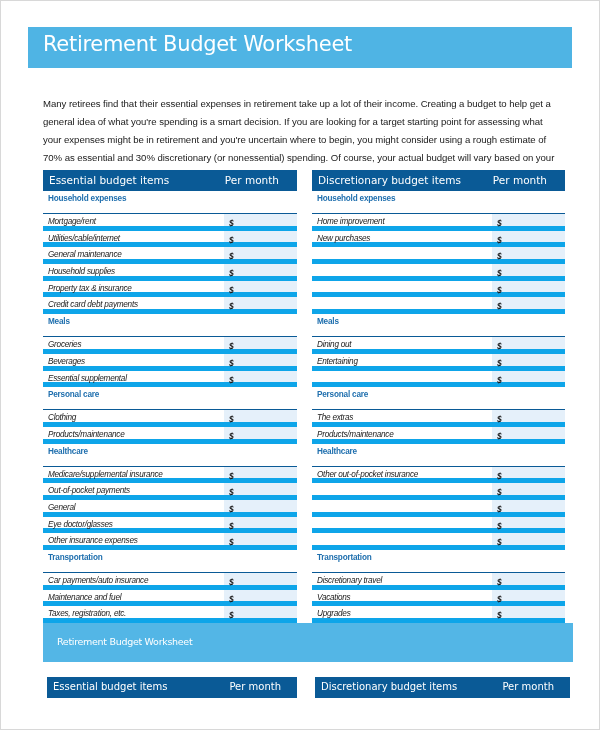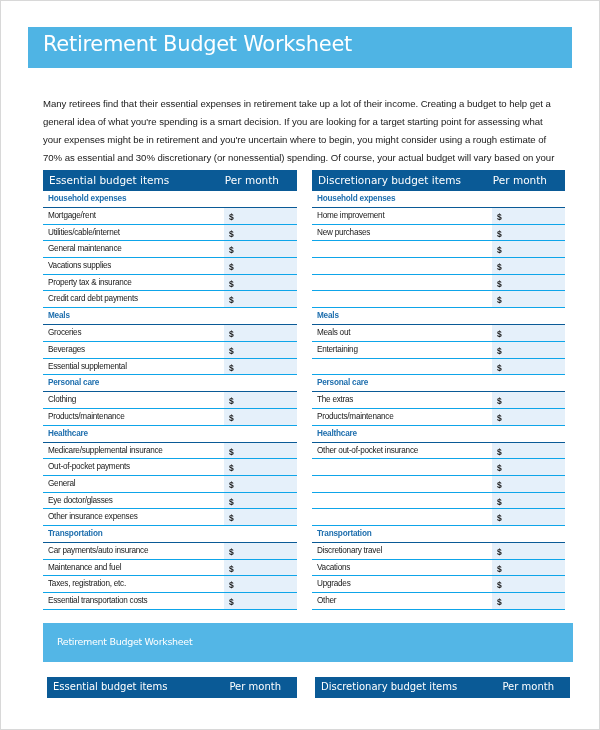--- a/index.html
+++ b/index.html
@@ -33,30 +33,31 @@
   .table.left { left: 43px; width: 254px; }
   .table.right { left: 312px; width: 253px; }
   .thead {
     height: 21px; background: #0a5a96; color: #fff;
     font-family: "DejaVu Sans", sans-serif; font-size: 10.5px;
     position: relative;
   }
   .thead .c1 { position: absolute; left: 6px; top: 4px; }
   .thead .c2 { position: absolute; right: 18px; top: 4px; }
   .section {
-    height: 17px; position: relative; border-bottom: 1px solid #0a5a96;
+    height: 23px; position: relative; border-bottom: 1px solid #0a5a96;
     box-sizing: border-box;
   }
   .section span {
     position: absolute; left: 5px; top: 3px;
     color: #1f6fae; font-size: 8.2px; font-weight: bold; letter-spacing: -0.2px;
   }
   .row {
-    height: 16.7px; position: relative; border-bottom: 1px solid #0ea5e9;
+    height: 16.7px; position: relative; border-bottom: 5px solid #0ea5e9;
     box-sizing: border-box;
+    font-style: italic;
   }
   .row .label {
     position: absolute; left: 5px; top: 3px; font-size: 8.2px; color: #1a1a1a;
     letter-spacing: -0.25px; white-space: nowrap;
   }
   .row .amt {
     position: absolute; top: 0; bottom: 0; background: #e5f0fa;
   }
   .table.left .row .amt { left: 181px; right: 0; }
   .table.right .row .amt { left: 180px; right: 0; }
@@ -112,21 +113,21 @@
           <span>$</span>
         </div>
       </div>
       <div class="row">
         <span class="label">General maintenance</span>
         <div class="amt">
           <span>$</span>
         </div>
       </div>
       <div class="row">
-        <span class="label">Vacations supplies</span>
+        <span class="label">Household supplies</span>
         <div class="amt">
           <span>$</span>
         </div>
       </div>
       <div class="row">
         <span class="label">Property tax &amp; insurance</span>
         <div class="amt">
           <span>$</span>
         </div>
       </div>
@@ -277,21 +278,21 @@
       <div class="row">
         <span class="label"></span>
         <div class="amt">
           <span>$</span>
         </div>
       </div>
       <div class="section">
         <span>Meals</span>
       </div>
       <div class="row">
-        <span class="label">Meals out</span>
+        <span class="label">Dining out</span>
         <div class="amt">
           <span>$</span>
         </div>
       </div>
       <div class="row">
         <span class="label">Entertaining</span>
         <div class="amt">
           <span>$</span>
         </div>
       </div>

